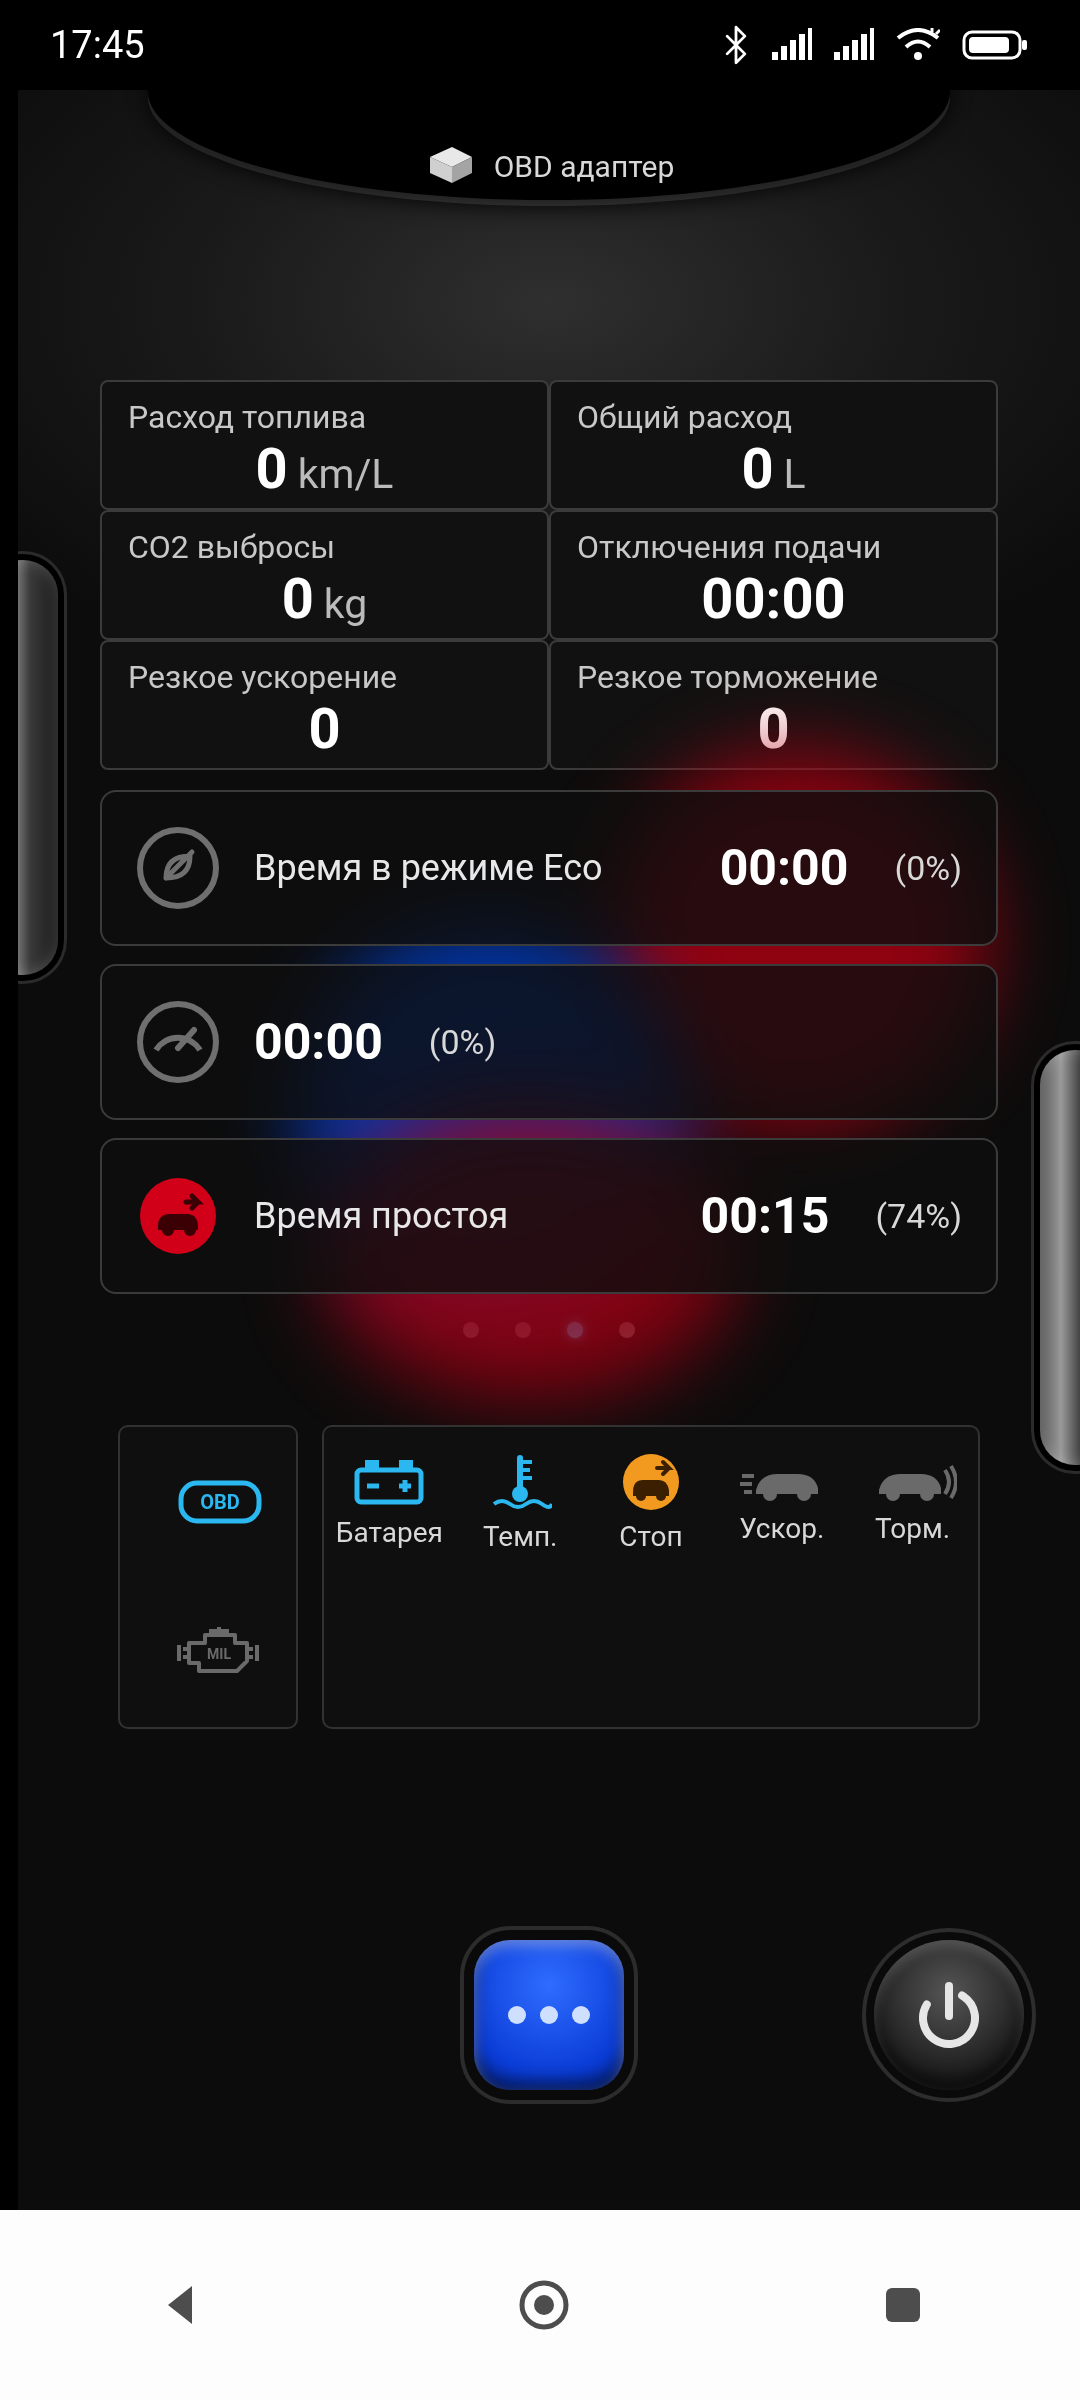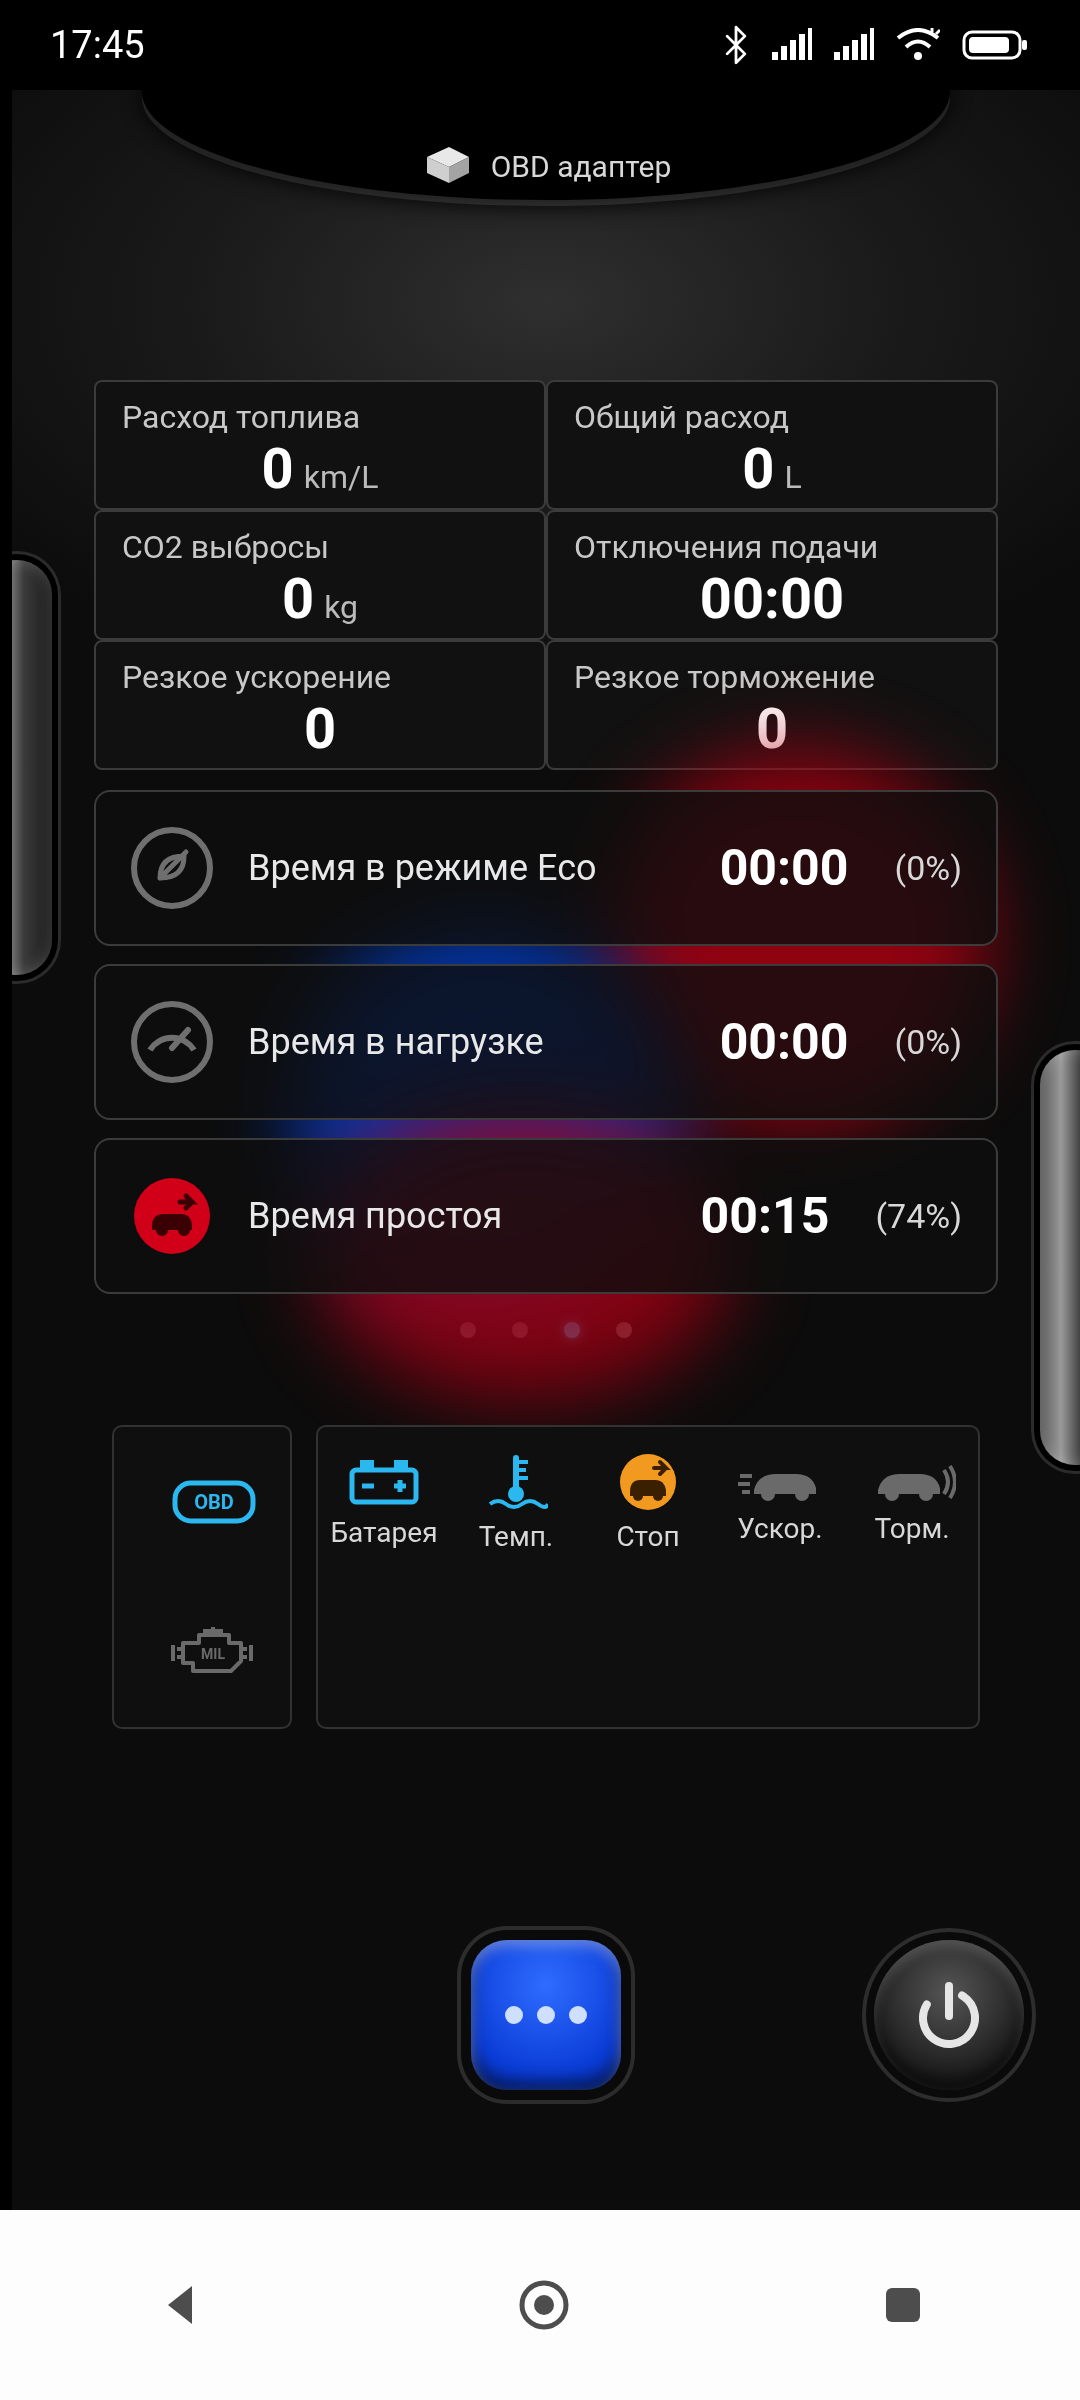--- a/index.html
+++ b/index.html
@@ -21,21 +21,21 @@
     background: #000;
     font-size: 38px;
     color: #fff;
   }
   .status-right { display: flex; gap: 22px; align-items: center; }
   .status-right svg { display: block; }
 
   
   .app-body {
     position: absolute;
-    top: 90px; left: 12px; right: 0;
+    top: 90px; left: 18px; right: 0;
     height: 2120px;
     background: radial-gradient(ellipse 700px 400px at 50% 10%, #2f2f2f 0%, #1a1a1a 50%, #0c0c0c 100%),
                 radial-gradient(ellipse 900px 900px at 50% 100%, #2a2a2a 0%, #0c0c0c 70%);
     background-color: #121212;
     overflow: hidden;
   }
 
   
   .top-bezel {
     position: relative;
@@ -97,21 +97,21 @@
     justify-content: space-between;
   }
   .tile-label { font-size: 32px; color: #c8c8c8; }
   .tile-value-row {
     display: flex;
     justify-content: center;
     align-items: baseline;
     gap: 10px;
   }
   .tile-value { font-size: 56px; font-weight: 700; color: #fff; }
-  .tile-unit  { font-size: 32px; color: #bbb; }
+  .tile-unit  { font-size: 41px; color: #bbb; }
 
   
   .time-bars { position: relative; }
   .glow {
     position: absolute; z-index: 0;
     width: 380px; height: 380px;
     border-radius: 50%;
     filter: blur(40px);
     opacity: 0.8;
     pointer-events: none;
@@ -351,21 +351,20 @@
         <div class="tb-time">00:00</div>
         <div class="tb-pct">(0%)</div>
       </div>
 
       <div class="time-bar">
         <svg class="tb-icon" viewBox="0 0 84 84">
             <circle cx="42" cy="42" r="38" stroke="#6f6f6f" stroke-width="6" fill="none"></circle>
             <path d="M20 50 A26 26 0 0 1 64 50" stroke="#6f6f6f" stroke-width="6" fill="none"></path>
             <line x1="42" y1="48" x2="58" y2="30" stroke="#6f6f6f" stroke-width="6" stroke-linecap="round"></line>
           </svg>
-        <div class="tb-label">Время в нагрузке</div>
         <div class="tb-time">00:00</div>
         <div class="tb-pct">(0%)</div>
       </div>
 
       <div class="time-bar">
         <svg class="tb-icon" viewBox="0 0 84 84">
             <circle cx="42" cy="42" r="38" fill="#d10018"></circle>
             <path d="M22 52 Q22 40 34 40 L52 40 Q60 40 62 50 L62 56 L22 56 Z" fill="#3a0004"></path>
             <circle cx="32" cy="56" r="6" fill="#3a0004"></circle>
             <circle cx="54" cy="56" r="6" fill="#3a0004"></circle>

